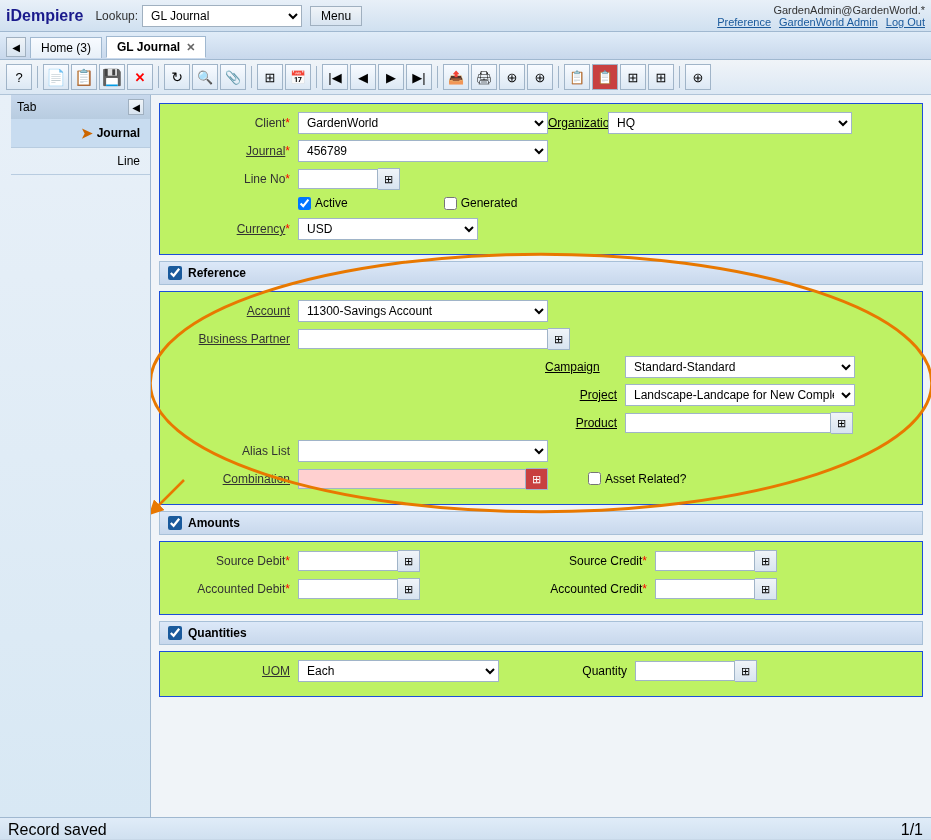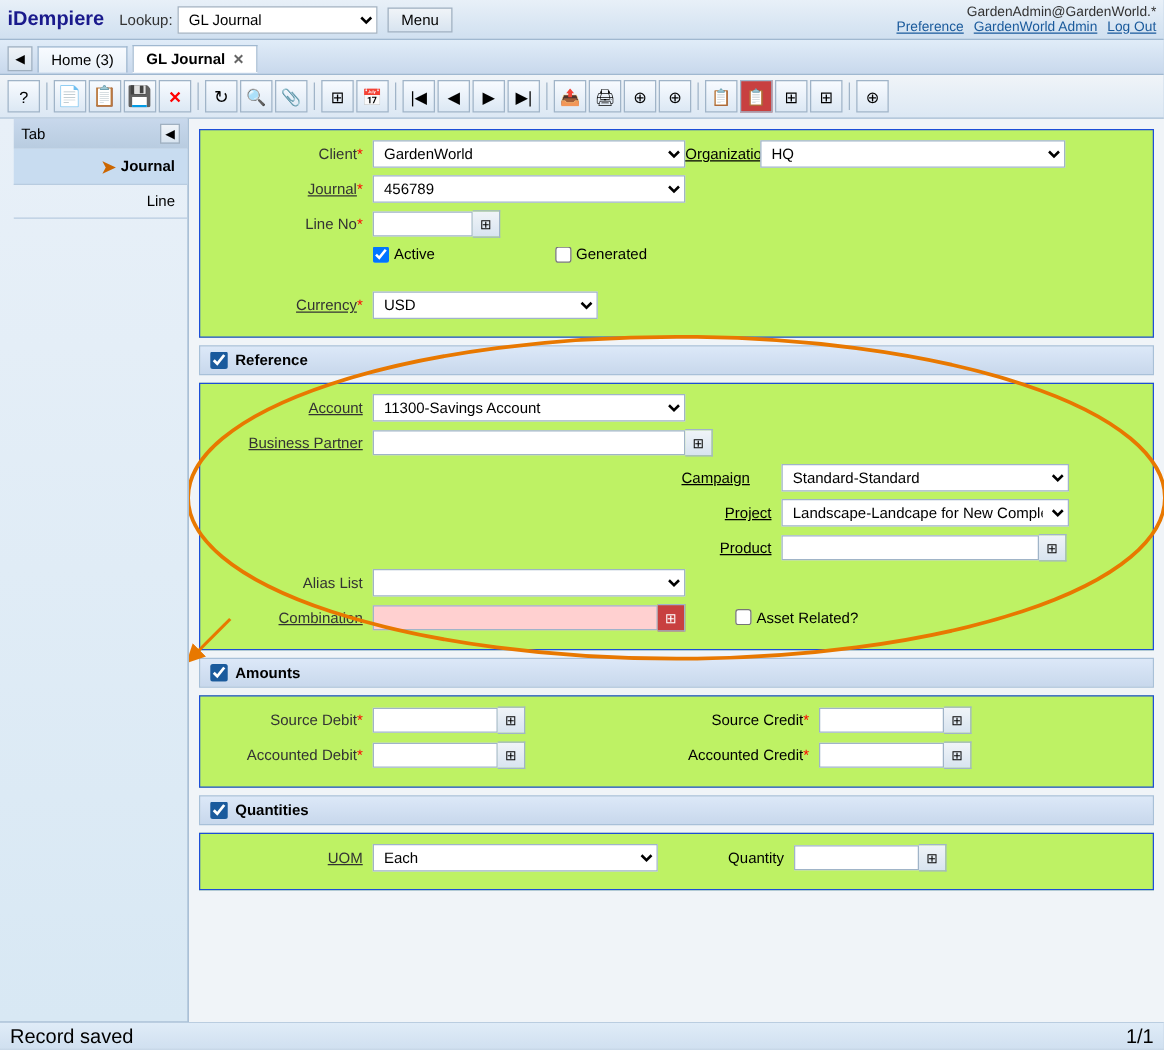--- a/index.html
+++ b/index.html
@@ -225,21 +225,21 @@
     .description-input {
       border: 2px solid #4a90d9;
       padding: 2px 4px;
       font-size: 12px;
       width: 100%;
       background: #ffffc0;
     }
     .checkbox-row {
       display: flex;
       gap: 16px;
-      margin-bottom: 23px;
+      margin-bottom: 8px;
       padding-left: 130px;
     }
     .checkbox-label {
       display: flex;
       align-items: center;
       gap: 4px;
       font-size: 12px;
     }
 
     
@@ -588,21 +588,21 @@
       <input type="checkbox" checked="" class="section-check" style="">
       <span>Quantities</span>
     </div>
 
     <div class="form-section">
       <div class="two-col">
         <div class="col-left">
           <div class="form-row">
             <span class="form-label underline">UOM</span>
             <div class="input-with-btn">
-              <select class="form-select" style="width:228px;">
+              <select class="form-select" style="width:201px;">
                 <option value="Each">Each</option>
               </select>
             </div>
           </div>
         </div>
         <div class="col-right">
           <div class="form-row">
             <span style="width:90px; text-align:right; padding-right:8px;">Quantity</span>
             <div class="input-with-btn">
               <input type="text" class="amount-input" style="">

